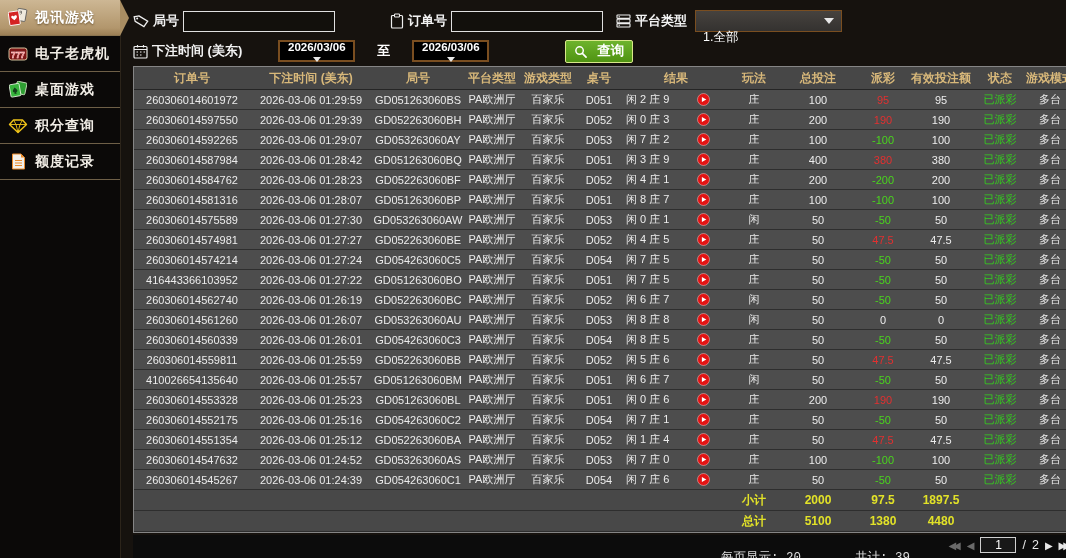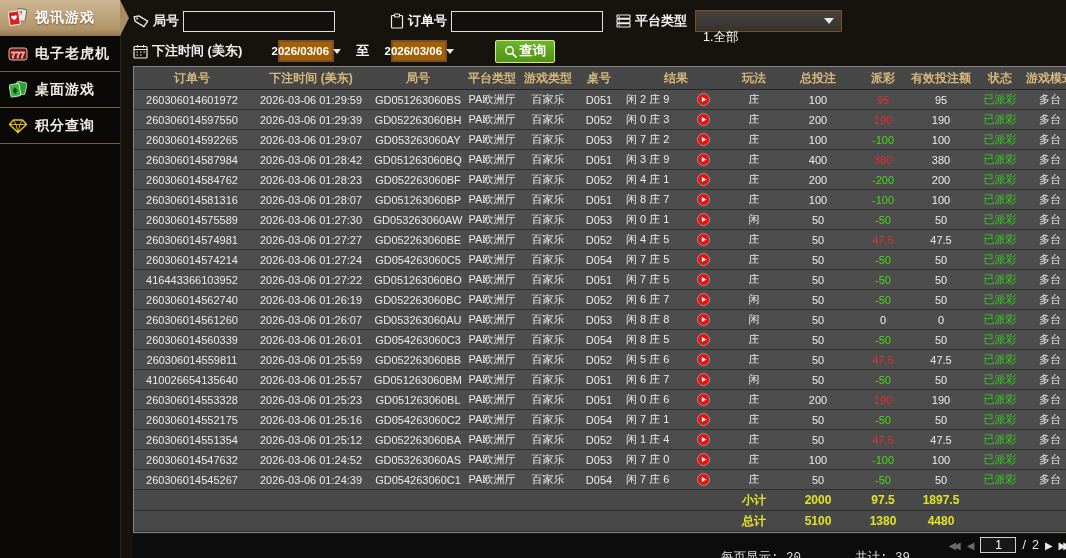--- a/index.html
+++ b/index.html
@@ -25,26 +25,26 @@
   .filters { height:66px; padding-top:8px; }
   .frow { display:flex; align-items:center; height:26px; }
   .frow.second { margin-top:4px; }
   .flabel { color:#f2f2f2; font-size:13px; font-weight:bold; margin:0 4px 0 4px; white-space:nowrap; }
   .ficon { display:inline-flex; align-items:center; }
   .txt-input { width:152px; height:21px; background:#12100c; border:1px solid #e0e0e0; color:#eee; font-size:12px; padding:0 4px; }
   .dropdown { width:147px; height:22px; margin-left:4px; background:linear-gradient(#46423e,#343230); border:1px solid #7a4e20;
               display:flex; align-items:center; justify-content:space-between; padding:0 7px; cursor:pointer; }
   .dropdown .dd-val { color:#fff; font-size:12.5px;margin-top:33px; }
   .caret { width:0; height:0; border-left:5px solid transparent; border-right:5px solid transparent; border-top:6px solid #e8e8e8; }
-  .datepick { width:56px; height:22px; background:#a16207; border:2px solid #7a4e20; display:flex; align-items:center;
-              justify-content:center; gap:4px; cursor:pointer; }
+  .datepick { width:77px; height:22px; background:#000000; border:2px solid #7a4e20; display:flex; align-items:center;
+              justify-content:center; gap:4px; cursor:pointer;flex-direction:column; }
   .datepick .dp-val { color:#fff; font-size:11.5px; font-weight:bold; }
   .datepick .caret { border-left-width:4px; border-right-width:4px; border-top-width:5px; }
   .to-label { color:#fff; font-size:13px; font-weight:bold; margin:0 22px; }
-  .search-btn { height:23px; margin-left:48px; padding:0 8px; display:flex; align-items:center; gap:2px;
+  .search-btn { height:23px; margin-left:76px; padding:0 8px; display:flex; align-items:center; gap:10px;
                 background:linear-gradient(#6db32c,#4f9312); border:1px solid #d9e88a; border-radius:2px; cursor:pointer; }
   .search-btn span { color:#fff; font-size:13.5px; font-weight:bold; }
   .gap55 { width:55px; } .gap13 { width:13px; } .gap32 { width:32px; }
 
   
   .datatable { border:1px solid #858585; background:#4d4d4d;
                --cols:116px 122px 92px 56px 56px 46px 108px 48px 80px 50px 66px 52px 1fr; }
   .thead-row, .trow, .tfoot-row { display:grid; grid-template-columns:var(--cols); align-items:center; text-align:center; }
   .thead-row { height:23px; background:#474747; border-bottom:1px solid #252525; }
   .thead-row span { color:#d8b87a; font-size:12px; font-weight:bold; white-space:nowrap; }
@@ -117,20 +117,30 @@
         <span class="side-label">桌面游戏</span>
       </div>
       <div class="side-item">
         <span class="side-icon">
           <svg width="20" height="16" viewBox="0 0 19 16">
             <path d="M5 2 L14 2 L18 6.5 L9.5 14.5 L1 6.5 Z" fill="none" stroke="#f0c419" stroke-width="1.4" stroke-linejoin="round"></path>
             <path d="M1 6.5 H18 M5 2 L7.5 6.5 L9.5 14.5 M14 2 L11.5 6.5 L9.5 14.5" stroke="#f0c419" stroke-width="0.9" fill="none"></path>
           </svg>
         </span>
         <span class="side-label">积分查询</span>
+      </div>
+      <div class="side-item">
+        <span class="side-icon">
+          <svg width="15" height="17" viewBox="0 0 15 17">
+            <path d="M1.5 1 H10 L13.5 4.5 V16 H1.5 Z" fill="#f3efe8" stroke="#e98a2b" stroke-width="1"></path>
+            <path d="M10 1 V4.5 H13.5 Z" fill="#e98a2b"></path>
+            <path d="M4 7.5 H11 M4 10 H11 M4 12.5 H11" stroke="#e98a2b" stroke-width="1.1"></path>
+          </svg>
+        </span>
+        <span class="side-label">额度记录</span>
       </div>
     </aside>
 
   <div class="main">
 
     <div class="filters">
       <div class="frow">
         <span class="ficon">
           <svg width="16" height="14" viewBox="0 0 16 14">
               <path d="M7 1.5 L14.5 8.6 L9.7 13 L2.2 6.2 L2.2 1.5 Z" fill="none" stroke="#efefef" stroke-width="1.3" transform="rotate(-12 8 7)"></path>

